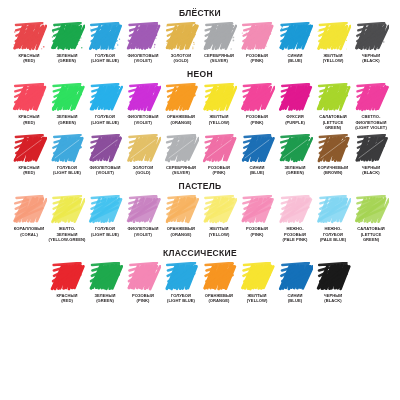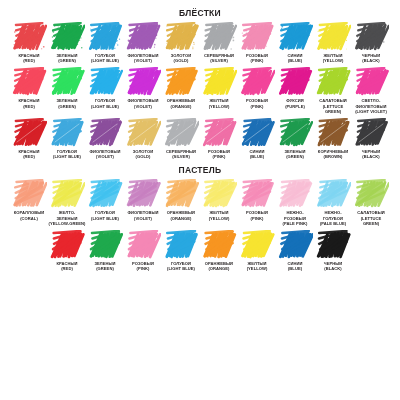--- a/index.html
+++ b/index.html
@@ -462,20 +462,21 @@
             </g>
           </svg>
           <div class="labels">
             <span class="label-ru">ЧЁРНЫЙ</span>
             <span class="label-en">(BLACK)</span>
           </div>
         </div>
       </div>
     </div>
     <div class="section" id="sec-1">
+      <div class="section-title">НЕОН</div>
       <div class="row-pad"></div>
       <div class="swatch-row">
         <div class="swatch-cell" style="width: 38px;">
           <svg width="36" height="30" viewBox="0 0 36 30" class="scribble">
             <g>
               <path d="M3.12,25.69L13.50,4.14L6.37,25.90L15.10,3.68L9.40,25.89L19.78,4.07L12.17,26.13L22.14,3.07L14.56,26.31L24.18,3.87L16.70,26.99L26.75,3.46L19.98,25.81L29.01,4.44L22.98,26.11L32.08,3.84L25.28,26.64L34.05,3.97" fill="none" stroke="#f6485d" stroke-width="2.5" stroke-linecap="round" stroke-linejoin="round" opacity="1"></path>
               <path d="M4.06,3.00L31.70,1.00L4.26,8.40L31.97,1.00L4.08,13.80L31.92,2.02L4.15,19.20L30.90,6.78L5.09,24.60L31.31,11.93" fill="none" stroke="#f6485d" stroke-width="2.3000000000000003" stroke-linecap="round" stroke-linejoin="round" opacity="0.95"></path>
               <path d="M4,26L32,4" fill="none" stroke="#f6485d" stroke-width="2.25" stroke-linecap="round" opacity="1"></path>
             </g>
           </svg>
@@ -884,20 +885,21 @@
           </svg>
           <div class="labels">
             <span class="label-ru">САЛАТОВЫЙ</span>
             <span class="label-en">(LETTUCE
 GREEN)</span>
           </div>
         </div>
       </div>
     </div>
     <div class="section" id="sec-4">
+      <div class="section-title">КЛАССИЧЕСКИЕ</div>
       <div class="row-pad"></div>
       <div class="swatch-row">
         <div class="swatch-cell" style="width: 38px;">
           <svg width="36" height="30" viewBox="0 0 36 30" class="scribble">
             <g>
               <path d="M3.12,26.80L13.23,4.19L5.98,26.89L15.18,4.08L9.38,26.49L17.80,3.76L11.13,26.22L20.63,4.32L14.60,26.44L23.62,4.30L16.96,25.89L26.43,3.01L19.90,26.87L29.61,3.39L23.04,25.88L31.80,3.79L25.43,25.85L34.32,4.38" fill="none" stroke="#e8262d" stroke-width="2.8" stroke-linecap="round" stroke-linejoin="round" opacity="1"></path>
               <path d="M4.65,3.00L31.23,1.00L4.90,8.40L30.87,1.00L5.02,13.80L31.43,1.42L4.14,19.20L30.79,7.81L4.38,24.60L31.32,12.91" fill="none" stroke="#e8262d" stroke-width="2.576" stroke-linecap="round" stroke-linejoin="round" opacity="0.95"></path>
               <path d="M4,26L32,4" fill="none" stroke="#e8262d" stroke-width="2.52" stroke-linecap="round" opacity="1"></path>
             </g>
           </svg>

